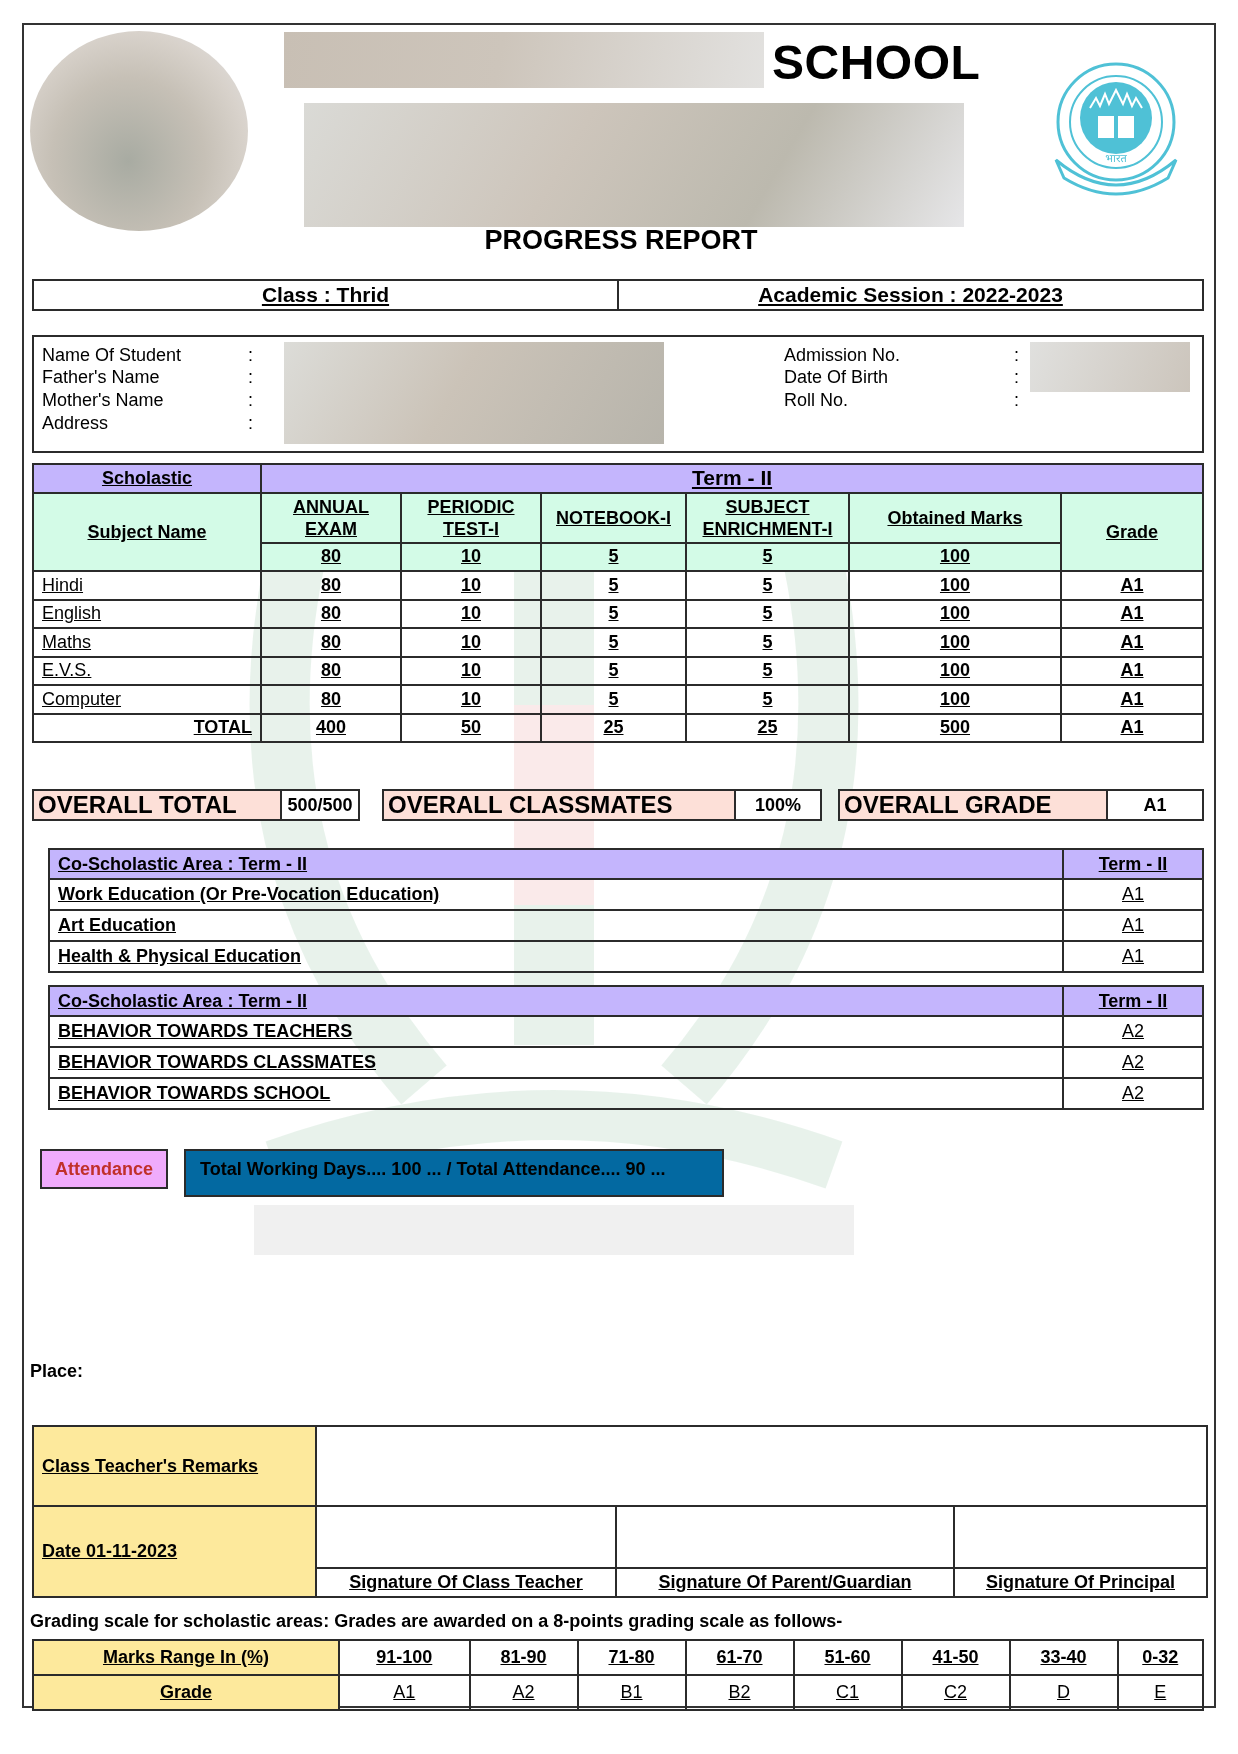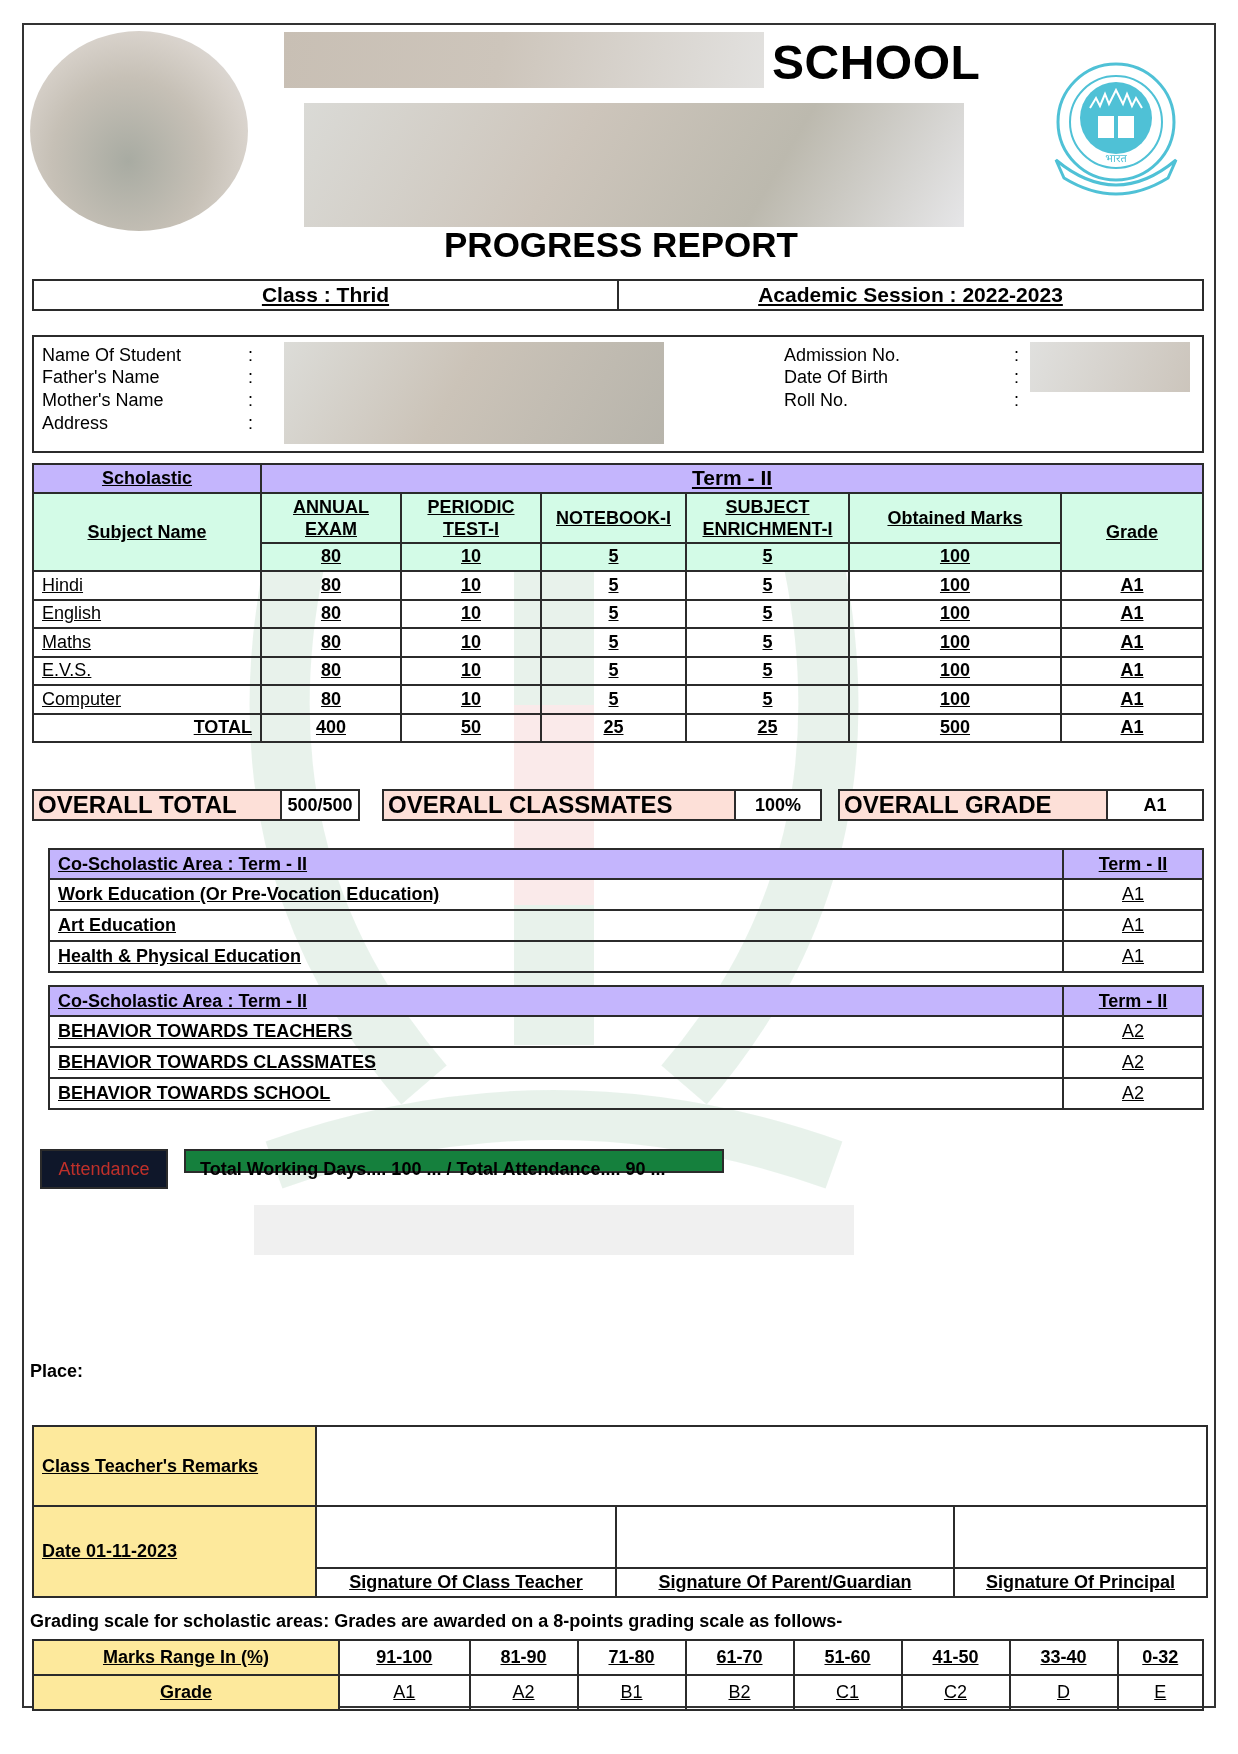--- a/index.html
+++ b/index.html
@@ -11,21 +11,21 @@
   .watermark { position: absolute; left: 150px; top: 420px; width: 760px; height: 840px; opacity: 0.10; pointer-events: none; }
 
   .photo { position: absolute; left: 6px; top: 6px; width: 218px; height: 200px; border-radius: 50%;
     background: radial-gradient(ellipse at 45% 65%, #a8aba2 0%, #c6c0b6 45%, #d8d2cb 70%, #e6e6e8 100%); }
   .redact-a { position: absolute; left: 260px; top: 7px; width: 480px; height: 56px;
     background: linear-gradient(100deg, #c8bfb4 0%, #cdc5bb 45%, #e2e1df 100%); }
   .redact-b { position: absolute; left: 280px; top: 78px; width: 660px; height: 124px;
     background: linear-gradient(120deg, #dadad6 0%, #cdc5bb 40%, #bcb9ae 70%, #e6e6e8 100%); }
   .school-word { position: absolute; left: 748px; top: 10px; font-size: 48px; font-weight: bold; letter-spacing: 0.5px; }
   .logo { position: absolute; left: 1022px; top: 35px; width: 140px; height: 140px; }
-  .title { position: absolute; left: 0; width: 1194px; top: 200px; text-align: center; font-size: 35px; font-weight: bold; }
+  .title { position: absolute; left: 0; width: 1194px; top: 200px; text-align: center; font-size: 27px; font-weight: bold; }
 
   table { border-collapse: collapse; position: absolute; text-decoration: underline; }
   td, th { border: 2px solid #2b2b2b; }
 
   .class-row { left: 8px; top: 254px; width: 1172px; height: 32px; }
   .class-row td { font-size: 21px; font-weight: bold; text-align: center; }
 
   .info-box { position: absolute; left: 8px; top: 310px; width: 1172px; height: 118px; border: 2px solid #2b2b2b; }
   .info-row { position: absolute; font-size: 18px; height: 25px; line-height: 25px; }
   .info-label { position: absolute; white-space: nowrap; }
@@ -45,22 +45,22 @@
   .overall { position: absolute; top: 764px; height: 32px; display: flex; }
   .ov-label { border: 2px solid #2b2b2b; background: #fde0d8; font-size: 24px; font-weight: bold; padding-left: 4px; line-height: 28px; }
   .ov-val { border: 2px solid #2b2b2b; border-left: none; background: #fff; font-size: 18px; font-weight: bold; text-align: center; line-height: 28px; }
 
   .cosch { left: 24px; width: 1156px; }
   .cosch td { font-size: 18px; height: 31px; padding-left: 8px; font-weight: bold; }
   .cosch td.g { text-align: center; padding-left: 0; font-weight: normal; width: 140px; }
   .cosch tr.h td { height: 30px; }
   .cosch tr.h td.g { font-weight: bold; }
 
-  .att-label { position: absolute; left: 16px; top: 1124px; width: 128px; height: 40px; border: 2px solid #2b2b2b; background: #0f172a; color: #c0302a; font-size: 18px; font-weight: normal; text-align: center; line-height: 36px; }
-  .att-val { position: absolute; left: 160px; top: 1124px; width: 540px; height: 24px; border: 2px solid #2b2b2b; font-size: 18px; font-weight: bold; line-height: 36px; padding-left: 14px; background: #15803d; }
+  .att-label { position: absolute; left: 16px; top: 1124px; width: 128px; height: 40px; border: 2px solid #2b2b2b; background: #f0abfc; color: #c0302a; font-size: 18px; font-weight: bold; text-align: center; line-height: 36px; }
+  .att-val { position: absolute; left: 160px; top: 1124px; width: 540px; height: 48px; border: 2px solid #2b2b2b; font-size: 18px; font-weight: bold; line-height: 36px; padding-left: 14px; background: #0369a1; }
 
   .place { position: absolute; left: 6px; top: 1336px; font-size: 18px; font-weight: bold; }
 
   .sign { left: 8px; top: 1400px; width: 1176px; }
   .sign td { font-size: 18px; font-weight: bold; }
   .sign td.lbl { background: #fde99c; width: 283px; padding-left: 8px; }
   .sign td.caption { text-align: center; height: 29px; }
 
   .scale-note { position: absolute; left: 6px; top: 1586px; font-size: 18px; font-weight: bold; white-space: nowrap; }
   .scale { left: 8px; top: 1614px; width: 1172px; }

